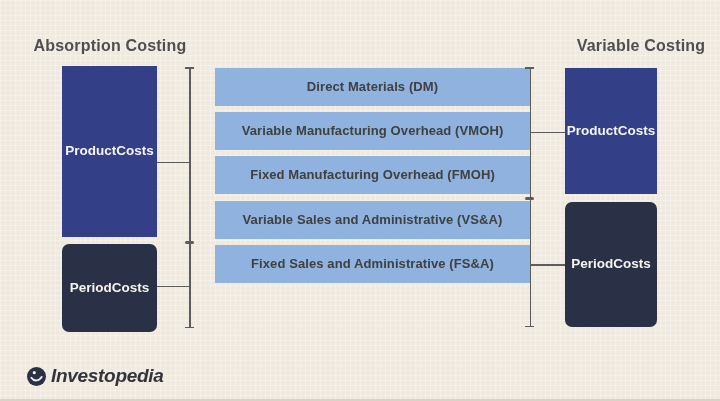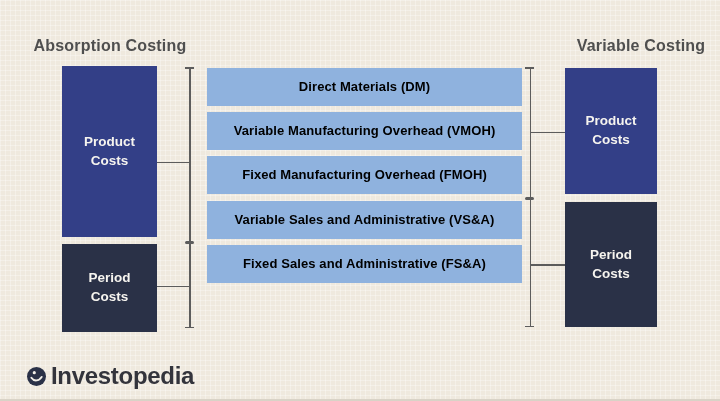--- a/index.html
+++ b/index.html
@@ -19,38 +19,38 @@
   }
   .col-title{
     position:absolute;top:36px;height:20px;
     font-size:16px;font-weight:700;color:#4f4f4f;
     text-align:center;line-height:20px;letter-spacing:.2px;
   }
   .title-absorption{left:20px;width:180px;}
   .title-variable{left:551px;width:180px;}
   .big-box{
     position:absolute;
-    display:flex;flex-direction:column;align-items:center;justify-content:center;
+    display:flex;flex-direction:row;align-items:center;justify-content:center;
     color:#f6f4ef;font-size:13.5px;font-weight:700;line-height:1.4;
     text-align:center;
   }
   .product{background:#333f87;}
-  .period{background:#2a3147;}
+  .period{background:#2a3147;border-radius:7px;}
   .box-abs-product{left:62px;top:66px;width:95px;height:171px;}
   .box-abs-period{left:62px;top:244px;width:95px;height:88px;}
   .box-var-product{left:565px;top:68px;width:92px;height:126px;}
   .box-var-period{left:565px;top:202px;width:92px;height:125px;}
   .rows{
     position:absolute;left:203px;top:68px;width:315px;height:259px;
   }
   .cost-row{
-    position:absolute;left:4px;width:315px;height:37.5px;
+    position:absolute;left:12px;width:315px;height:37.5px;
     background:#8fb2de;
     display:flex;align-items:center;justify-content:center;
-    color:#000000;font-size:13px;font-weight:700;letter-spacing:.1px;
+    color:#404040;font-size:13px;font-weight:700;letter-spacing:.1px;
   }
   .cost-row:nth-child(1){top:0;}
   .cost-row:nth-child(2){top:44px;}
   .cost-row:nth-child(3){top:88px;}
   .cost-row:nth-child(4){top:133px;text-align:center;}
   .cost-row:nth-child(5){top:177px;}
   .cost-row:nth-child(6){top:221px;}
   .line{position:absolute;background:#5c5c5c;}
   .vline{width:1.5px;}
   .hline{height:1.5px;}
@@ -66,21 +66,21 @@
   .conn-abs-product{left:157px;top:161.5px;width:33px;}
   .conn-abs-period{left:157px;top:285.5px;width:33px;}
   .conn-var-product{left:530px;top:131.5px;width:35px;}
   .conn-var-period{left:530px;top:264px;width:35px;}
   .brand{
     position:absolute;left:27px;top:366px;height:20px;
     display:flex;align-items:center;gap:5px;
   }
   .brand-mark{width:19px;height:19px;display:block;}
   .brand-text{
-    font-size:24px;font-weight:700;color:#33343c;letter-spacing:-0.3px;
+    font-size:19px;font-weight:700;color:#33343c;letter-spacing:-0.3px;font-style:italic;
   }
 </style>
 </head>
 <body>
 
 <div class="canvas">
 
   <div class="col-title title-absorption">Absorption Costing</div>
   <div class="col-title title-variable">Variable Costing</div>
 

